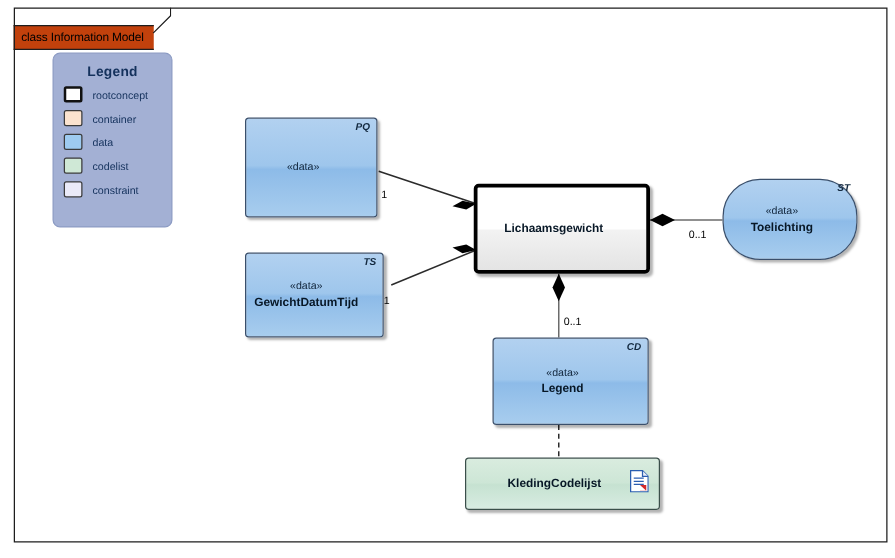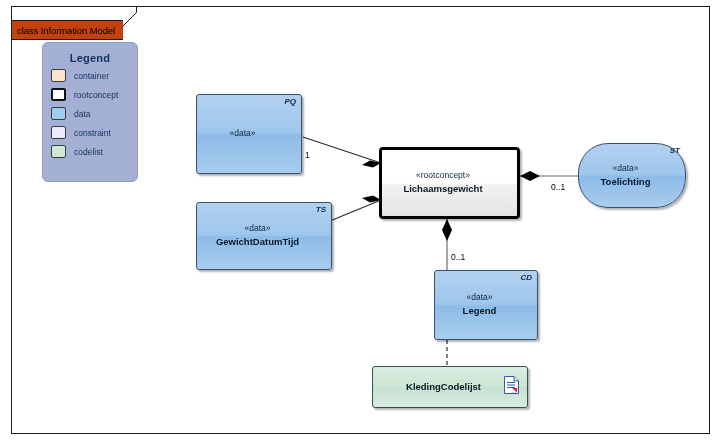--- a/index.html
+++ b/index.html
@@ -171,42 +171,42 @@
   <div class="frame-border"></div>
   <div class="frame-tab">class Information Model</div>
   <svg class="frame-tab-slant" viewBox="0 0 15 21">
     <polyline points="0.5,20.5 14.5,6.5 14.5,0" fill="none" stroke="#1d1d1d" stroke-width="1"></polyline>
   </svg>
 
   <div id="legend">
     <div class="legend-title">Legend</div>
 
     <div class="legend-row">
+      <span class="legend-swatch thick" style="background:#ffffff"></span>
+      <span class="legend-label">rootconcept</span>
+    </div>
+
+    <div class="legend-row">
       <span class="legend-swatch" style="background:#fbe3cf"></span>
       <span class="legend-label">container</span>
     </div>
 
     <div class="legend-row">
-      <span class="legend-swatch thick" style="background:#ffffff"></span>
-      <span class="legend-label">rootconcept</span>
-    </div>
-
-    <div class="legend-row">
       <span class="legend-swatch" style="background:#9ecbf0"></span>
       <span class="legend-label">data</span>
     </div>
 
     <div class="legend-row">
+      <span class="legend-swatch" style="background:#cfe8d6"></span>
+      <span class="legend-label">codelist</span>
+    </div>
+
+    <div class="legend-row">
       <span class="legend-swatch" style="background:#eaeaf8"></span>
       <span class="legend-label">constraint</span>
-    </div>
-
-    <div class="legend-row">
-      <span class="legend-swatch" style="background:#cfe8d6"></span>
-      <span class="legend-label">codelist</span>
     </div>
   </div>
 
   <svg id="connector-layer" viewBox="0 0 716 446">
 
     <g>
       <line x1="303" y1="137" x2="381" y2="163" stroke="#2b2b2b" stroke-width="1.2"></line>
       <polygon points="381,163 370,160.5 362,165 373,167.5" fill="#000000"></polygon>
     </g>
 
@@ -235,44 +235,43 @@
   <div class="multiplicity" style="left:551px; top:182px;">0..1</div>
   <div class="multiplicity" style="left:451px; top:252px;">0..1</div>
 
   <div class="uml-box data" style="left:196px; top:94px; width:106px; height:80px;">
     <span class="corner-tag">PQ</span>
     <div class="box-text">
       <div class="stereotype">«data»</div>
     </div>
   </div>
 
-  <div class="uml-box data" style="left:196px; top:202px; width:136px; height:68px;">
+  <div class="uml-box data" style="left:196px; top:202px; width:111px; height:68px;">
     <span class="corner-tag">TS</span>
     <div class="box-text">
       <div class="stereotype">«data»</div>
       <div class="classname">GewichtDatumTijd</div>
     </div>
   </div>
 
   <div class="uml-box root" style="left:379px; top:147px; width:141px; height:72px;">
     <div class="box-text">
-      <div class="stereotype">«rootconcept»</div>
       <div class="classname">Lichaamsgewicht</div>
     </div>
   </div>
 
   <div class="uml-box data" style="left:578px; top:143px; width:108px; height:65px;border-radius:30px;">
     <span class="corner-tag">ST</span>
     <div class="box-text">
       <div class="stereotype">«data»</div>
       <div class="classname">Toelichting</div>
     </div>
   </div>
 
-  <div class="uml-box data" style="left:394px; top:270px; width:104px; height:70px;margin-left:40px;">
+  <div class="uml-box data" style="left:394px; top:270px; width:125px; height:70px;">
     <span class="corner-tag">CD</span>
     <div class="box-text">
       <div class="stereotype">«data»</div>
       <div class="classname">Legend</div>
     </div>
   </div>
 
   <div class="uml-box codelist" style="left:372px; top:366px; width:156px; height:42px;">
     <div class="box-text">
       <div class="classname">KledingCodelijst</div>

